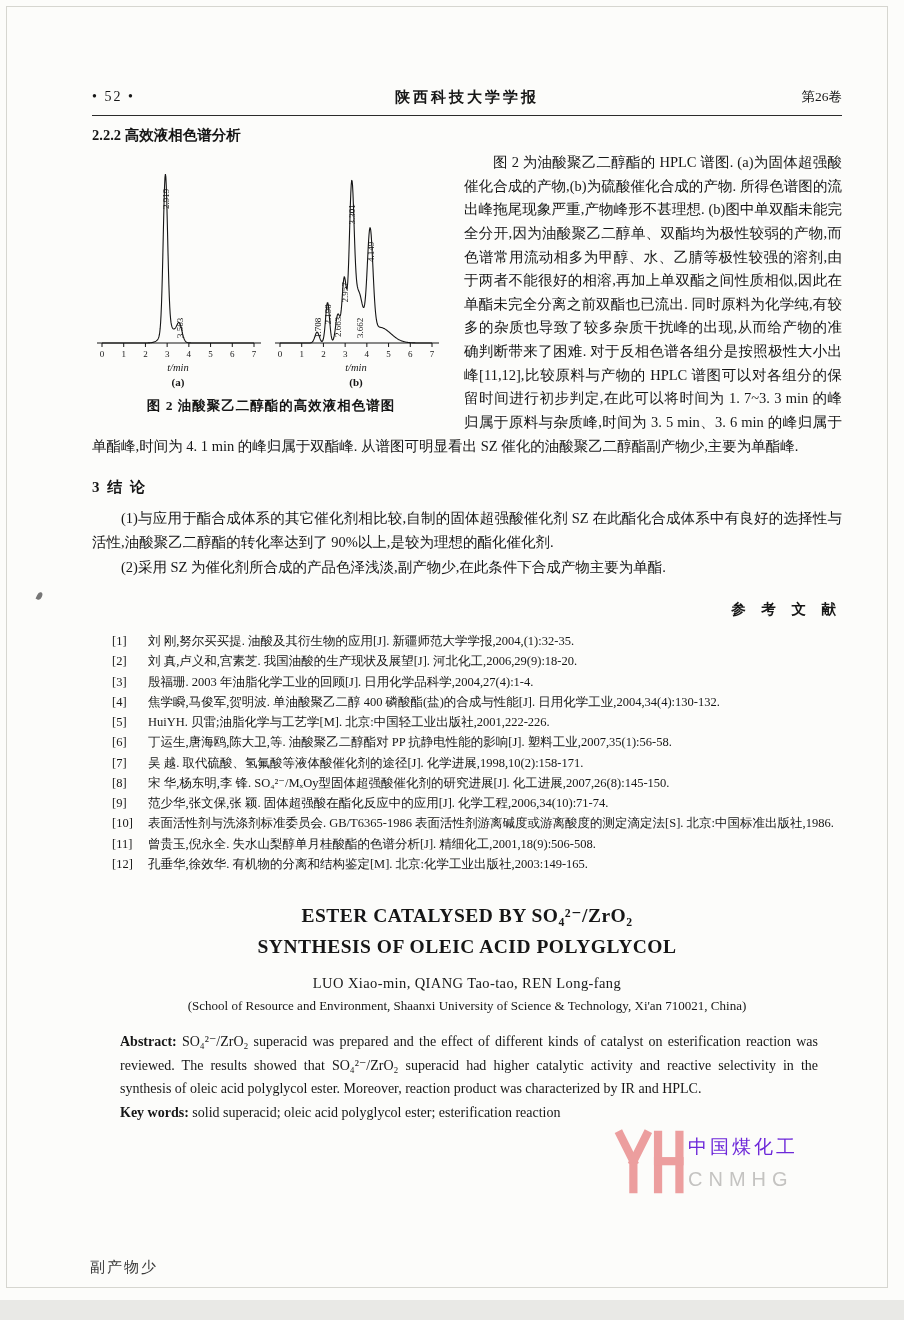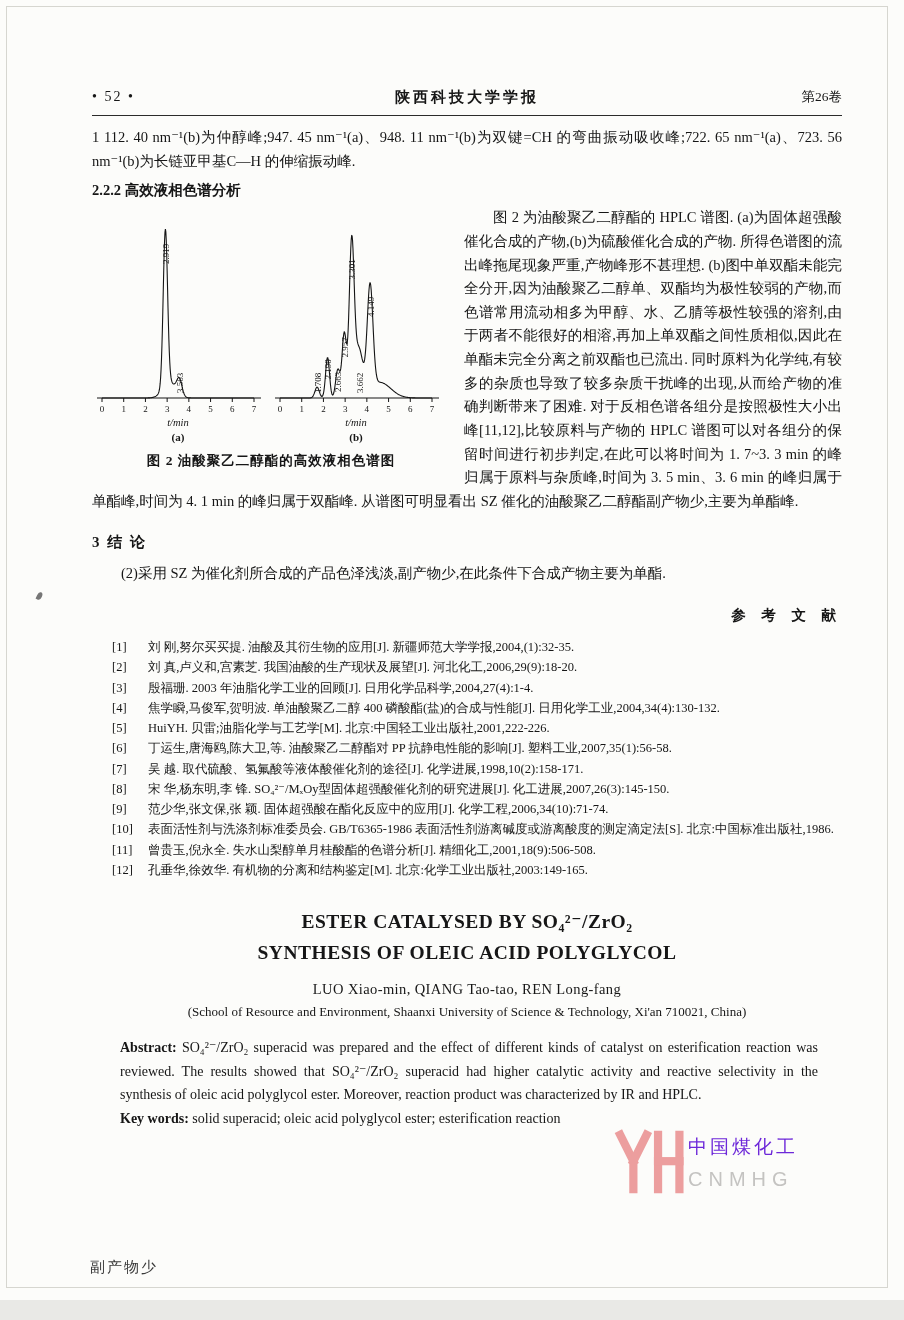--- a/index.html
+++ b/index.html
@@ -64,21 +64,20 @@
 <div class="page">
   <div class="scan-frame"></div>
 
   <div class="hdr">
     <span class="hdr-left">• 52 •</span>
     <span class="hdr-center">陕西科技大学学报</span>
     <span class="hdr-right">第26卷</span>
   </div>
   <hr class="hdr-rule">
 
-  <p class="para">1 112. 40 nm⁻¹(b)为仲醇峰;947. 45 nm⁻¹(a)、948. 11 nm⁻¹(b)为双键=CH 的弯曲振动吸收峰;722. 65 nm⁻¹(a)、723. 56 nm⁻¹(b)为长链亚甲基C—H 的伸缩振动峰.</p>
 
   <p class="subsec">2.2.2  高效液相色谱分析</p>
 
   <div class="figure">
     <div class="charts">
       <div class="chart"><svg width="172" height="232">
             <path d="M 10 186 L 10.00 186.00 L 10.43 186.00 L 10.87 186.00 L 11.30 186.00 L 11.74 186.00 L 12.17 186.00 L 12.61 186.00 L 13.04 186.00 L 13.47 186.00 L 13.91 186.00 L 14.34 186.00 L 14.78 186.00 L 15.21 186.00 L 15.65 186.00 L 16.08 186.00 L 16.51 186.00 L 16.95 186.00 L 17.38 186.00 L 17.82 186.00 L 18.25 186.00 L 18.69 186.00 L 19.12 186.00 L 19.55 186.00 L 19.99 186.00 L 20.42 186.00 L 20.86 186.00 L 21.29 186.00 L 21.73 186.00 L 22.16 186.00 L 22.59 186.00 L 23.03 186.00 L 23.46 186.00 L 23.90 186.00 L 24.33 186.00 L 24.77 186.00 L 25.20 186.00 L 25.63 186.00 L 26.07 186.00 L 26.50 186.00 L 26.94 186.00 L 27.37 186.00 L 27.81 186.00 L 28.24 186.00 L 28.67 186.00 L 29.11 186.00 L 29.54 186.00 L 29.98 186.00 L 30.41 186.00 L 30.85 186.00 L 31.28 186.00 L 31.71 186.00 L 32.15 186.00 L 32.58 186.00 L 33.02 186.00 L 33.45 186.00 L 33.89 186.00 L 34.32 186.00 L 34.75 186.00 L 35.19 186.00 L 35.62 186.00 L 36.06 186.00 L 36.49 186.00 L 36.93 186.00 L 37.36 186.00 L 37.79 186.00 L 38.23 186.00 L 38.66 186.00 L 39.10 186.00 L 39.53 186.00 L 39.97 186.00 L 40.40 186.00 L 40.83 186.00 L 41.27 186.00 L 41.70 186.00 L 42.14 186.00 L 42.57 186.00 L 43.01 186.00 L 43.44 186.00 L 43.87 186.00 L 44.31 186.00 L 44.74 186.00 L 45.18 186.00 L 45.61 186.00 L 46.05 186.00 L 46.48 186.00 L 46.91 186.00 L 47.35 186.00 L 47.78 186.00 L 48.22 186.00 L 48.65 186.00 L 49.09 186.00 L 49.52 186.00 L 49.95 186.00 L 50.39 186.00 L 50.82 186.00 L 51.26 185.99 L 51.69 185.99 L 52.13 185.99 L 52.56 185.99 L 52.99 185.99 L 53.43 185.98 L 53.86 185.98 L 54.30 185.97 L 54.73 185.96 L 55.17 185.95 L 55.60 185.94 L 56.03 185.92 L 56.47 185.91 L 56.90 185.88 L 57.34 185.86 L 57.77 185.83 L 58.21 185.79 L 58.64 185.74 L 59.07 185.69 L 59.51 185.63 L 59.94 185.55 L 60.38 185.47 L 60.81 185.37 L 61.25 185.26 L 61.68 185.12 L 62.11 184.97 L 62.55 184.80 L 62.98 184.61 L 63.42 184.39 L 63.85 184.15 L 64.29 183.86 L 64.72 183.54 L 65.15 183.15 L 65.59 182.66 L 66.02 182.03 L 66.46 181.15 L 66.89 179.88 L 67.33 178.00 L 67.76 175.23 L 68.19 171.18 L 68.63 165.41 L 69.06 157.47 L 69.50 146.98 L 69.93 133.72 L 70.37 117.80 L 70.80 99.69 L 71.23 80.34 L 71.67 61.10 L 72.10 43.59 L 72.54 29.50 L 72.97 20.30 L 73.41 16.98 L 73.84 19.87 L 74.27 28.59 L 74.71 42.08 L 75.14 58.87 L 75.58 77.27 L 76.01 95.68 L 76.45 112.80 L 76.88 127.75 L 77.31 140.07 L 77.75 149.72 L 78.18 156.94 L 78.62 162.10 L 79.05 165.67 L 79.49 168.07 L 79.92 169.66 L 80.35 170.69 L 80.79 171.36 L 81.22 171.77 L 81.66 171.99 L 82.09 172.02 L 82.53 171.88 L 82.96 171.54 L 83.39 171.03 L 83.83 170.34 L 84.26 169.50 L 84.70 168.57 L 85.13 167.61 L 85.57 166.72 L 86.00 165.99 L 86.43 165.52 L 86.87 165.36 L 87.30 165.59 L 87.74 166.22 L 88.17 167.23 L 88.61 168.59 L 89.04 170.22 L 89.47 172.02 L 89.91 173.89 L 90.34 175.76 L 90.78 177.53 L 91.21 179.14 L 91.65 180.56 L 92.08 181.76 L 92.51 182.76 L 92.95 183.55 L 93.38 184.17 L 93.82 184.64 L 94.25 184.99 L 94.69 185.25 L 95.12 185.44 L 95.55 185.58 L 95.99 185.68 L 96.42 185.75 L 96.86 185.81 L 97.29 185.85 L 97.73 185.88 L 98.16 185.90 L 98.59 185.92 L 99.03 185.94 L 99.46 185.95 L 99.90 185.96 L 100.33 185.97 L 100.77 185.98 L 101.20 185.98 L 101.63 185.99 L 102.07 185.99 L 102.50 185.99 L 102.94 185.99 L 103.37 185.99 L 103.81 186.00 L 104.24 186.00 L 104.67 186.00 L 105.11 186.00 L 105.54 186.00 L 105.98 186.00 L 106.41 186.00 L 106.85 186.00 L 107.28 186.00 L 107.71 186.00 L 108.15 186.00 L 108.58 186.00 L 109.02 186.00 L 109.45 186.00 L 109.89 186.00 L 110.32 186.00 L 110.75 186.00 L 111.19 186.00 L 111.62 186.00 L 112.06 186.00 L 112.49 186.00 L 112.93 186.00 L 113.36 186.00 L 113.79 186.00 L 114.23 186.00 L 114.66 186.00 L 115.10 186.00 L 115.53 186.00 L 115.97 186.00 L 116.40 186.00 L 116.83 186.00 L 117.27 186.00 L 117.70 186.00 L 118.14 186.00 L 118.57 186.00 L 119.01 186.00 L 119.44 186.00 L 119.87 186.00 L 120.31 186.00 L 120.74 186.00 L 121.18 186.00 L 121.61 186.00 L 122.05 186.00 L 122.48 186.00 L 122.91 186.00 L 123.35 186.00 L 123.78 186.00 L 124.22 186.00 L 124.65 186.00 L 125.09 186.00 L 125.52 186.00 L 125.95 186.00 L 126.39 186.00 L 126.82 186.00 L 127.26 186.00 L 127.69 186.00 L 128.13 186.00 L 128.56 186.00 L 128.99 186.00 L 129.43 186.00 L 129.86 186.00 L 130.30 186.00 L 130.73 186.00 L 131.17 186.00 L 131.60 186.00 L 132.03 186.00 L 132.47 186.00 L 132.90 186.00 L 133.34 186.00 L 133.77 186.00 L 134.21 186.00 L 134.64 186.00 L 135.07 186.00 L 135.51 186.00 L 135.94 186.00 L 136.38 186.00 L 136.81 186.00 L 137.25 186.00 L 137.68 186.00 L 138.11 186.00 L 138.55 186.00 L 138.98 186.00 L 139.42 186.00 L 139.85 186.00 L 140.29 186.00 L 140.72 186.00 L 141.15 186.00 L 141.59 186.00 L 142.02 186.00 L 142.46 186.00 L 142.89 186.00 L 143.33 186.00 L 143.76 186.00 L 144.19 186.00 L 144.63 186.00 L 145.06 186.00 L 145.50 186.00 L 145.93 186.00 L 146.37 186.00 L 146.80 186.00 L 147.23 186.00 L 147.67 186.00 L 148.10 186.00 L 148.54 186.00 L 148.97 186.00 L 149.41 186.00 L 149.84 186.00 L 150.27 186.00 L 150.71 186.00 L 151.14 186.00 L 151.58 186.00 L 152.01 186.00 L 152.45 186.00 L 152.88 186.00 L 153.31 186.00 L 153.75 186.00 L 154.18 186.00 L 154.62 186.00 L 155.05 186.00 L 155.49 186.00 L 155.92 186.00 L 156.35 186.00 L 156.79 186.00 L 157.22 186.00 L 157.66 186.00 L 158.09 186.00 L 158.53 186.00 L 158.96 186.00 L 159.39 186.00 L 159.83 186.00 L 160.26 186.00 L 160.70 186.00 L 161.13 186.00 L 161.57 186.00 L 162.00 186.00" fill="none" stroke="#151515" stroke-width="1.1"></path>
             <line x1="5" y1="186" x2="169" y2="186" stroke="#151515" stroke-width="1.2"></line>
             <line x1="10" y1="186" x2="10" y2="190" stroke="#151515" stroke-width="1"></line>
             <text x="10" y="200" text-anchor="middle" font-size="9" fill="#151515">0</text>
@@ -130,20 +129,21 @@
             <text x="93.01771428571428" y="181" text-anchor="start" font-size="9" fill="#151515" transform="rotate(-90 93.01771428571428 181)">3.662</text>
             <text x="103.59257142857143" y="105.03999999999999" text-anchor="start" font-size="9" fill="#151515" transform="rotate(-90 103.59257142857143 105.03999999999999)">4.149</text>
           </svg></div>
     </div>
     <div class="fig-caption">图 2  油酸聚乙二醇酯的高效液相色谱图</div>
   </div>
 
   <p class="para indent">图 2 为油酸聚乙二醇酯的 HPLC 谱图. (a)为固体超强酸催化合成的产物,(b)为硫酸催化合成的产物. 所得色谱图的流出峰拖尾现象严重,产物峰形不甚理想. (b)图中单双酯未能完全分开,因为油酸聚乙二醇单、双酯均为极性较弱的产物,而色谱常用流动相多为甲醇、水、乙腈等极性较强的溶剂,由于两者不能很好的相溶,再加上单双酯之间性质相似,因此在单酯未完全分离之前双酯也已流出. 同时原料为化学纯,有较多的杂质也导致了较多杂质干扰峰的出现,从而给产物的准确判断带来了困难. 对于反相色谱各组分是按照极性大小出峰[11,12],比较原料与产物的 HPLC 谱图可以对各组分的保留时间进行初步判定,在此可以将时间为 1. 7~3. 3 min 的峰归属于原料与杂质峰,时间为 3. 5 min、3. 6 min 的峰归属于单酯峰,时间为 4. 1 min 的峰归属于双酯峰. 从谱图可明显看出 SZ 催化的油酸聚乙二醇酯副产物少,主要为单酯峰.</p>
 
   <p class="sec-head">3  结 论</p>
+  <p class="para indent">(1)与应用于酯合成体系的其它催化剂相比较,自制的固体超强酸催化剂 SZ 在此酯化合成体系中有良好的选择性与活性,油酸聚乙二醇酯的转化率达到了 90%以上,是较为理想的酯化催化剂.</p>
   <p class="para indent">(2)采用 SZ 为催化剂所合成的产品色泽浅淡,副产物少,在此条件下合成产物主要为单酯.</p>
 
   <div class="refs-head">参 考 文 献</div>
   <div class="refs">
       <div class="ref">
         <span class="ref-num">[1]</span>
         <span class="ref-text">刘 刚,努尔买买提. 油酸及其衍生物的应用[J]. 新疆师范大学学报,2004,(1):32-35.</span>
       </div>
       <div class="ref">
         <span class="ref-num">[2]</span>
@@ -164,21 +164,21 @@
       <div class="ref">
         <span class="ref-num">[6]</span>
         <span class="ref-text">丁运生,唐海鸥,陈大卫,等. 油酸聚乙二醇酯对 PP 抗静电性能的影响[J]. 塑料工业,2007,35(1):56-58.</span>
       </div>
       <div class="ref">
         <span class="ref-num">[7]</span>
         <span class="ref-text">吴 越. 取代硫酸、氢氟酸等液体酸催化剂的途径[J]. 化学进展,1998,10(2):158-171.</span>
       </div>
       <div class="ref">
         <span class="ref-num">[8]</span>
-        <span class="ref-text">宋 华,杨东明,李 锋. SO₄²⁻/MₓOy型固体超强酸催化剂的研究进展[J]. 化工进展,2007,26(3):145-150.</span>
+        <span class="ref-text">宋 华,杨东明,李 锋. SO₄²⁻/MₓOy型固体超强酸催化剂的研究进展[J]. 化工进展,2007,26(8):145-150.</span>
       </div>
       <div class="ref">
         <span class="ref-num">[9]</span>
         <span class="ref-text">范少华,张文保,张 颖. 固体超强酸在酯化反应中的应用[J]. 化学工程,2006,34(10):71-74.</span>
       </div>
       <div class="ref">
         <span class="ref-num">[10]</span>
         <span class="ref-text">表面活性剂与洗涤剂标准委员会. GB/T6365-1986 表面活性剂游离碱度或游离酸度的测定滴定法[S]. 北京:中国标准出版社,1986.</span>
       </div>
       <div class="ref">

